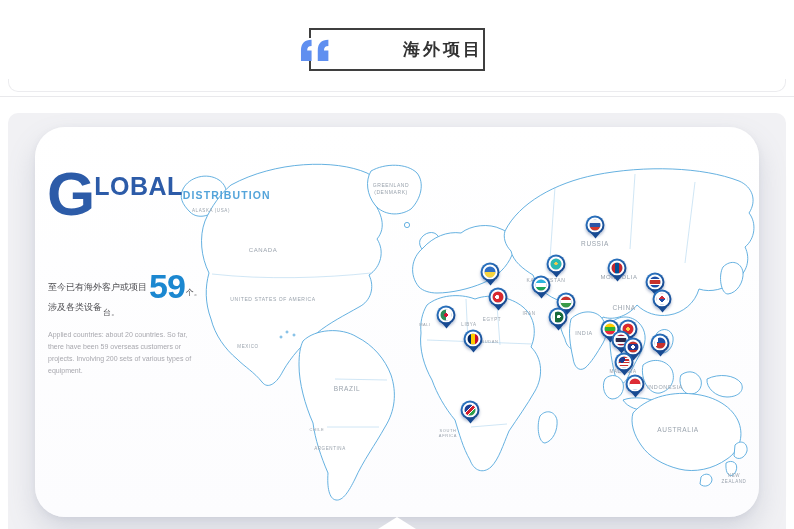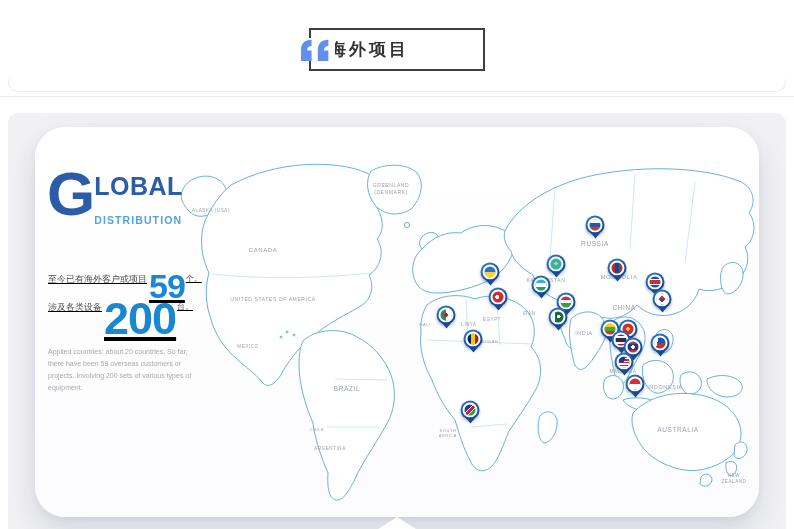--- a/index.html
+++ b/index.html
@@ -11,21 +11,21 @@
 
   
   .header { position:relative; height:97px; background:#fff; border-bottom:1px solid #e9e9ec; }
   .header::after {
     content:""; position:absolute; left:8px; right:8px; bottom:4px; height:12px;
     border:1px solid #ececef; border-top:none; border-radius:0 0 10px 10px;
   }
   .title-box {
     position:absolute; left:50%; top:28px; transform:translateX(-50%);
     width:176px; height:43px; border:2px solid #3f3f3f; background:#fff;
-    display:flex; align-items:center; justify-content:flex-start;
+    display:flex; align-items:center; justify-content:flex-end;
   }
   .quote {
     position:absolute; left:-14px; top:8px; background:#fff; padding:0 3px; line-height:0;
   }
   .title-text {
     font-size:17px; font-weight:bold; color:#333; letter-spacing:3px; margin-left:18px;
   }
 
   
   .gray-card {
@@ -45,28 +45,28 @@
     border-radius:30px; overflow:hidden;
     box-shadow:0 14px 28px rgba(115,125,150,.22), 0 2px 6px rgba(115,125,150,.10);
   }
   .world { position:absolute; left:0; top:0; }
   .world path, .world circle { fill:#ffffff; stroke:#55a8dc; stroke-width:0.9; stroke-linejoin:round; }
   .world .inner { fill:none; stroke:#a9d2ec; stroke-width:0.55; }
 
   
   .logo { position:absolute; left:12px; top:42px; display:flex; align-items:flex-start; }
   .logo-g { font-size:62px; font-weight:bold; color:#2c5ba8; line-height:0.82; letter-spacing:-2px; }
-  .logo-right { display:flex; flex-direction:column; margin-left:1px; margin-top:5px; }
+  .logo-right { display:flex; flex-direction:row; margin-left:1px; margin-top:5px; }
   .logo-lobal { font-size:25px; font-weight:bold; color:#2c5ba8; letter-spacing:0.5px; line-height:1; }
   .logo-dist { font-size:10.5px; font-weight:bold; color:#54a4da; letter-spacing:1.1px; margin-top:15px; }
   .logo-cn { font-size:20px; font-weight:bold; color:#3c86c6; letter-spacing:3px; margin-top:3px; margin-left:-9px; }
 
   
   .stats { position:absolute; left:13px; top:146px; width:172px; }
-  .stat-row { display:flex; align-items:flex-start;text-decoration:underline; }
+  .stat-row { display:flex; align-items:flex-end; }
   .stat-row.row2 { margin-top:1px; }
   .stat-label { font-size:9px; color:#4e4e52; padding-bottom:6px; white-space:nowrap; }
   .stat-value { font-size:34px; font-weight:bold; color:#1b87d0; line-height:0.8; margin-left:2px; letter-spacing:-1px; }
   .row2 .stat-value { font-size:45px; }
   .stat-unit { font-size:8px; color:#4e4e52; padding-bottom:2px; margin-left:1px; }
   .stat-desc { margin-top:9px; width:152px; font-size:7px; color:#a8a8ae; line-height:1.7; }
 
   
   .pin {
     position:absolute; width:19px; height:19px; border-radius:50%;
@@ -184,21 +184,20 @@
       </div>
 
       <div class="stats">
         <div class="stat-row">
           <span class="stat-label">至今已有海外客户或项目</span>
           <span class="stat-value">59</span>
           <span class="stat-unit">个。</span>
         </div>
         <div class="stat-row row2">
           <span class="stat-label">涉及各类设备</span>
-          <span class="stat-value">200</span>
           <span class="stat-unit">台。</span>
         </div>
         <p class="stat-desc">Applied countries: about 20 countries. So far, there have been 59 overseas customers or projects. Involving 200 sets of various types of equipment.</p>
       </div>
 
       <div>
           <div class="pin" title="Russia" style="left: 560px; top: 98px;">
             <i class="pin-flag flag-russia"></i>
           </div>
           <div class="pin" title="Kazakhstan" style="left: 521px; top: 137px;">

